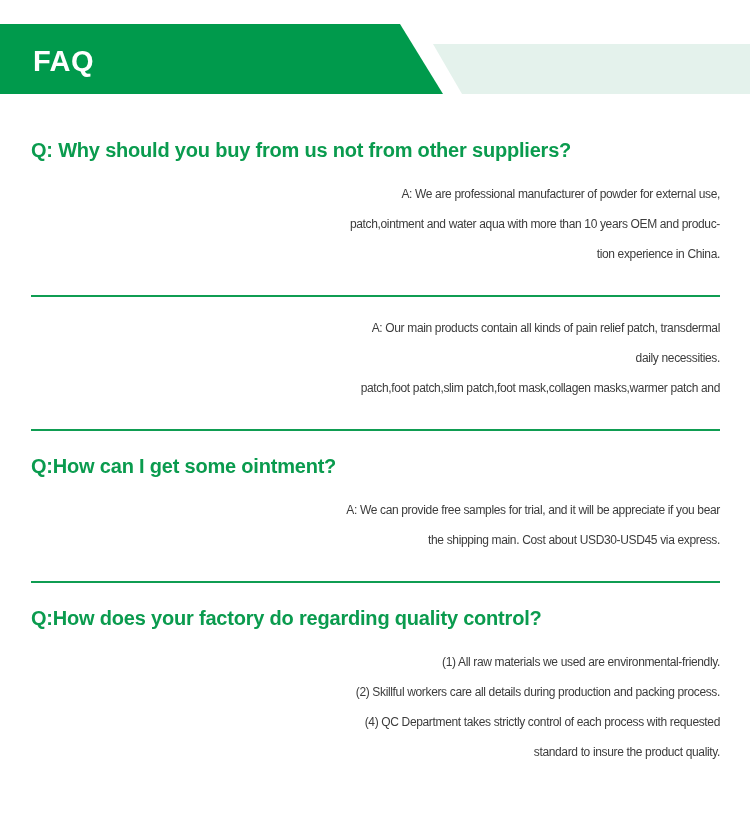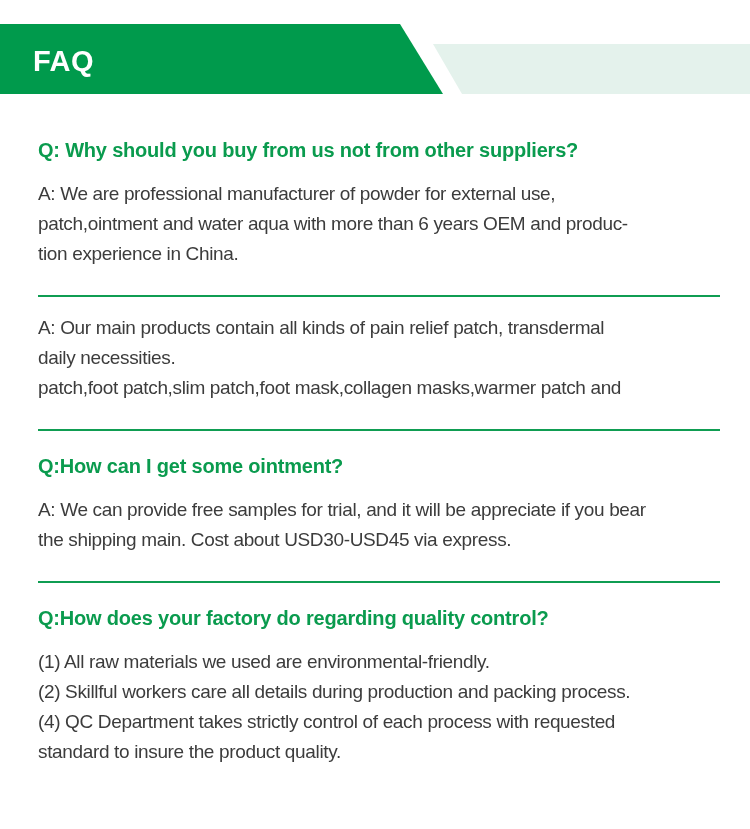--- a/index.html
+++ b/index.html
@@ -44,40 +44,41 @@
     left:33px;top:53%;
     transform:translateY(-50%);
     color:var(--title);
     font-size:29px;
     font-weight:bold;
     letter-spacing:0.5px;
   }
   
   .content{
     position:absolute;
-    top:100px;left:8px;right:0;
+    top:100px;left:1px;right:0;
     padding:0 30px;
   }
   .question{
     margin:22px 0 0 0;
     color:var(--qgreen);
     font-size:20px;
     font-weight:bold;
     letter-spacing:-0.2px;
     line-height:26px;
     white-space:nowrap;
   }
   .section:first-child .question{margin-top:37px;}
   .answer{margin-top:16px;}
   .answer-line{
     color:var(--atext);
-    font-size:19px;
+    font-size:12px;
     line-height:30px;
     letter-spacing:-0.35px;
     white-space:nowrap;
+    text-align:right;
   }
   .divider{
     border:none;
     border-top:2px solid var(--line);
     margin:26px 0 0 0;
   }
 </style>
 </head>
 <body>
 
@@ -87,21 +88,21 @@
     <div class="banner-pale"></div>
     <div class="banner-green"></div>
     <div class="banner-title">FAQ</div>
   </div>
 
   <div class="content">
     <div class="section">
       <h2 class="question">Q: Why should you buy from us not from other suppliers?</h2>
       <div class="answer">
           <div class="answer-line">A: We are professional manufacturer of powder for external use,</div>
-          <div class="answer-line">patch,ointment and water aqua with more than 6 years OEM and produc-</div>
+          <div class="answer-line">patch,ointment and water aqua with more than 10 years OEM and produc-</div>
           <div class="answer-line">tion experience in China.</div>
         </div>
       <hr class="divider">
     </div>
 
     <div class="section">
       <div class="answer">
           <div class="answer-line">A: Our main products contain all kinds of pain relief patch, transdermal</div>
           <div class="answer-line">daily necessities.</div>
           <div class="answer-line">patch,foot patch,slim patch,foot mask,collagen masks,warmer patch and</div>

